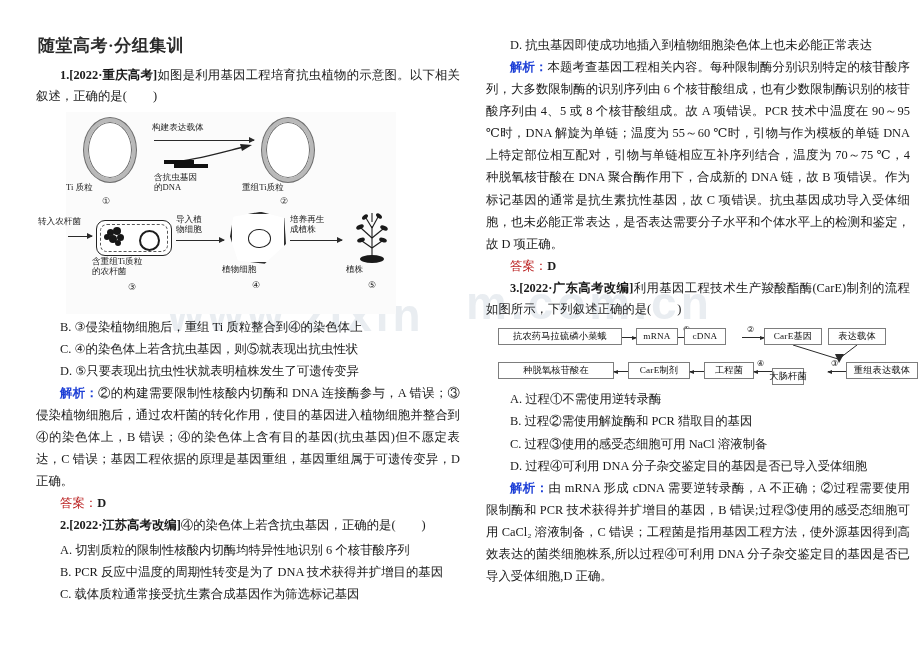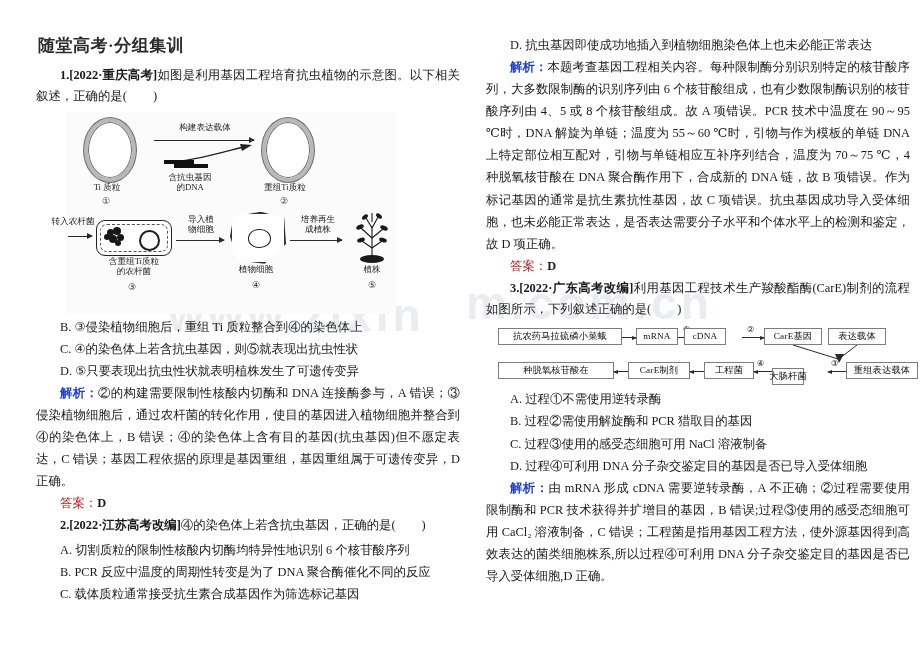--- a/index.html
+++ b/index.html
@@ -88,21 +88,21 @@
     width: 330px;
     height: 202px;
     margin: 4px 0 2px 30px;
     background: #fbfbfb;
     font-family: "Liberation Serif", serif;
   }
   .fig1 .cap {
     position: absolute;
     font-size: 8.6px;
     line-height: 1.18;
-    text-align: center;
+    text-align: left;
     color: #1a1a1a;
     white-space: nowrap;
   }
   .fig1 .cap.multi { white-space: normal; }
   .circnum {
     position: absolute;
     font-size: 9px;
     color: #1a1a1a;
   }
   .plasmid {
@@ -333,21 +333,21 @@
       </p>
 
       <p class="answer-line">
         <span class="label-answer">答案：</span><span>D</span>
       </p>
 
       <p class="q-stem">
         <span class="qnum">2.</span><span class="src">[2022·江苏高考改编]</span><span>④的染色体上若含抗虫基因，正确的是(</span><span class="blank"></span><span>)</span>
       </p>
       <p class="opt">A. 切割质粒的限制性核酸内切酶均特异性地识别 6 个核苷酸序列</p>
-      <p class="opt">B. PCR 反应中温度的周期性转变是为了 DNA 聚合酶催化不同的反应</p>
+      <p class="opt">B. PCR 反应中温度的周期性转变是为了 DNA 技术获得并扩增目的基因</p>
       <p class="opt">C. 载体质粒通常接受抗生素合成基因作为筛选标记基因</p>
     </div>
 
     <div class="col">
 
       <p class="opt">D. 抗虫基因即使成功地插入到植物细胞染色体上也未必能正常表达</p>
 
       <p class="para">
         <span class="label-analysis">解析：</span><span>本题考查基因工程相关内容。每种限制酶分别识别特定的核苷酸序列，大多数限制酶的识别序列由 6 个核苷酸组成，也有少数限制酶识别的核苷酸序列由 4、5 或 8 个核苷酸组成。故 A 项错误。PCR 技术中温度在 90～95 ℃时，DNA 解旋为单链；温度为 55～60 ℃时，引物与作为模板的单链 DNA 上特定部位相互配对，引物与单链相应互补序列结合，温度为 70～75 ℃，4 种脱氧核苷酸在 DNA 聚合酶作用下，合成新的 DNA 链，故 B 项错误。作为标记基因的通常是抗生素抗性基因，故 C 项错误。抗虫基因成功导入受体细胞，也未必能正常表达，是否表达需要分子水平和个体水平上的检测和鉴定，故 D 项正确。</span>
       </p>

